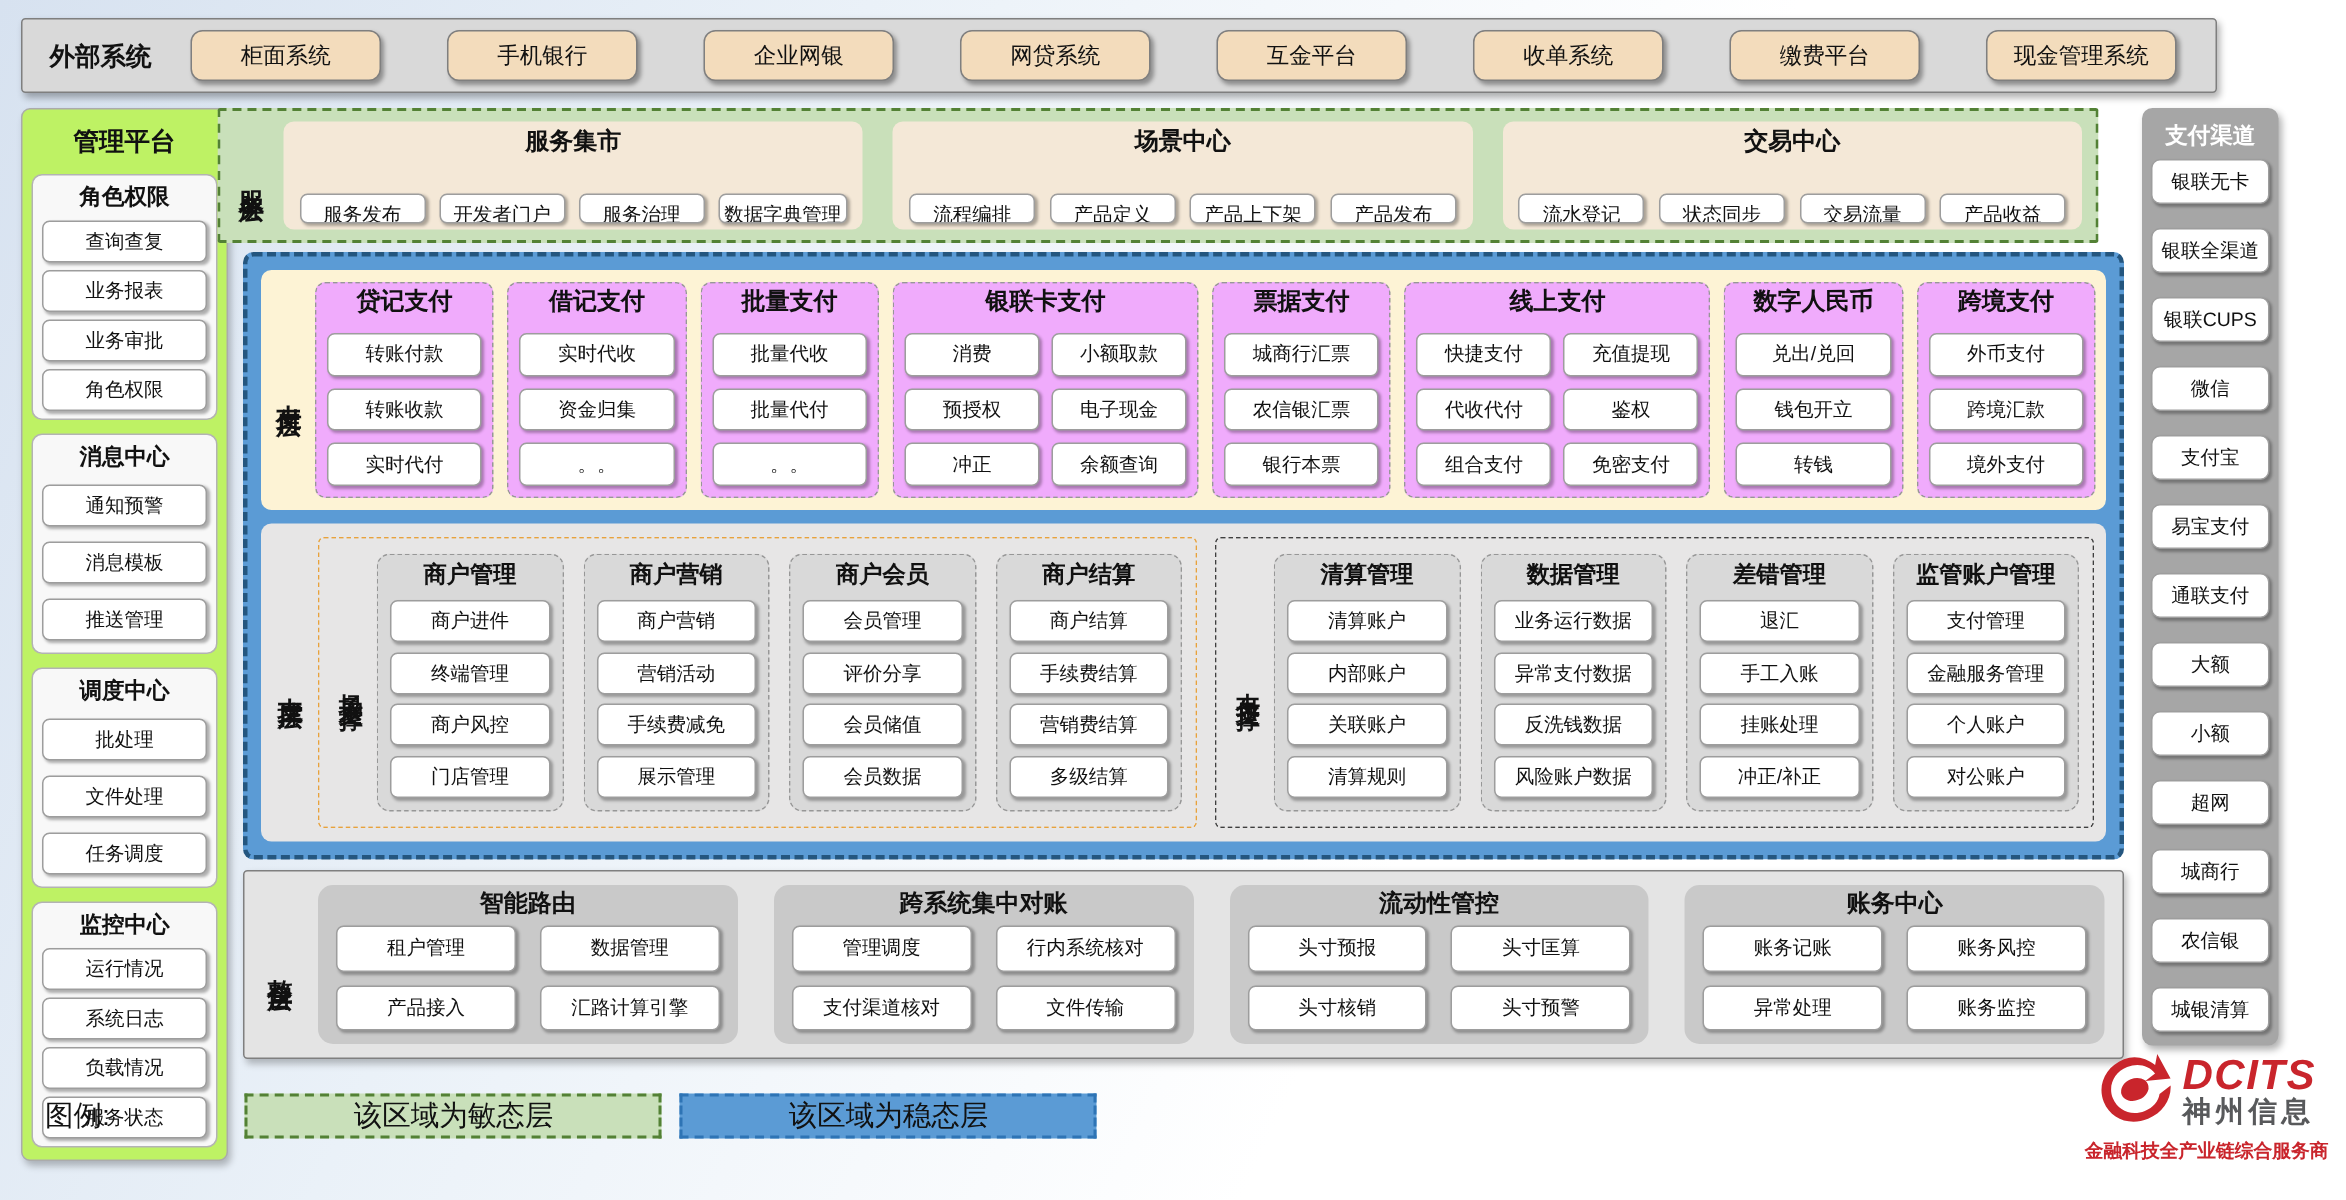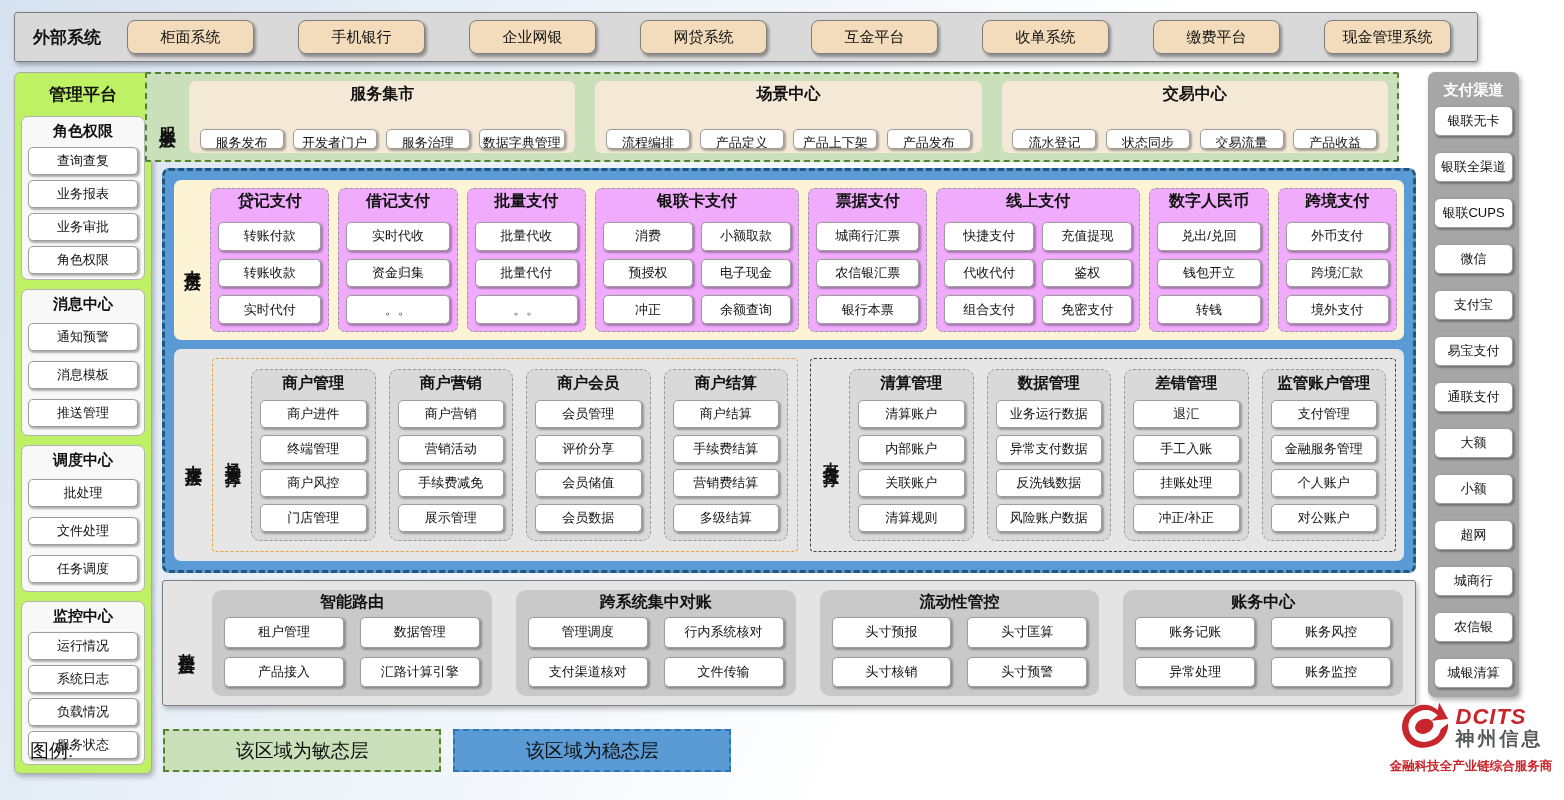--- a/index.html
+++ b/index.html
@@ -139,31 +139,31 @@
     display:flex;flex-direction:column;box-sizing:border-box;padding:9px 6px;
   }
   .channels-title{color:#fff;font-weight:bold;font-size:15px;text-align:center;margin-bottom:6px;white-space:nowrap;}
   .channel-items{flex:1;display:flex;flex-direction:column;justify-content:space-between;}
   .channel-btn{height:30px;border-radius:6px;padding:0 1px;font-size:13px;}
 
   
   .legend-row{position:absolute;left:30px;top:729px;display:flex;align-items:center;gap:14px;}
   .legend-label{font-size:19px;margin-right:76px;}
   .legend-box{
-    width:278px;height:43px;display:flex;align-items:center;justify-content:center;
+    width:278px;height:30px;display:flex;align-items:center;justify-content:center;
     font-size:19px;box-sizing:border-box;
   }
   .legend-box.green{background:#c9e0ba;border:2px dashed #538135;}
   .legend-box.blue{background:#5b9bd5;border:2px dashed #2e74b5;margin-left:-2px;}
 
   
   .branding{position:absolute;left:1382px;top:702px;width:178px;display:flex;flex-direction:column;align-items:center;}
   .brand-top{display:flex;align-items:center;gap:5px;}
   .brand-names{display:flex;flex-direction:column;align-items:flex-start;}
-  .brand-en{color:#c9252c;font-weight:bold;font-style:italic;font-size:22px;line-height:1;letter-spacing:1px;}
+  .brand-en{color:#c9252c;font-weight:bold;font-style:italic;font-size:28px;line-height:1;letter-spacing:1px;}
   .brand-cn{color:#58595b;font-weight:bold;font-size:19px;letter-spacing:3px;line-height:1.2;}
   .brand-tagline{color:#c9252c;font-weight:bold;font-size:12.5px;margin-top:4px;white-space:nowrap;}
 </style>
 </head>
 <body>
 
 <header class="topbar">
   <span class="topbar-title">外部系统</span>
   <div class="topbar-items">
 

